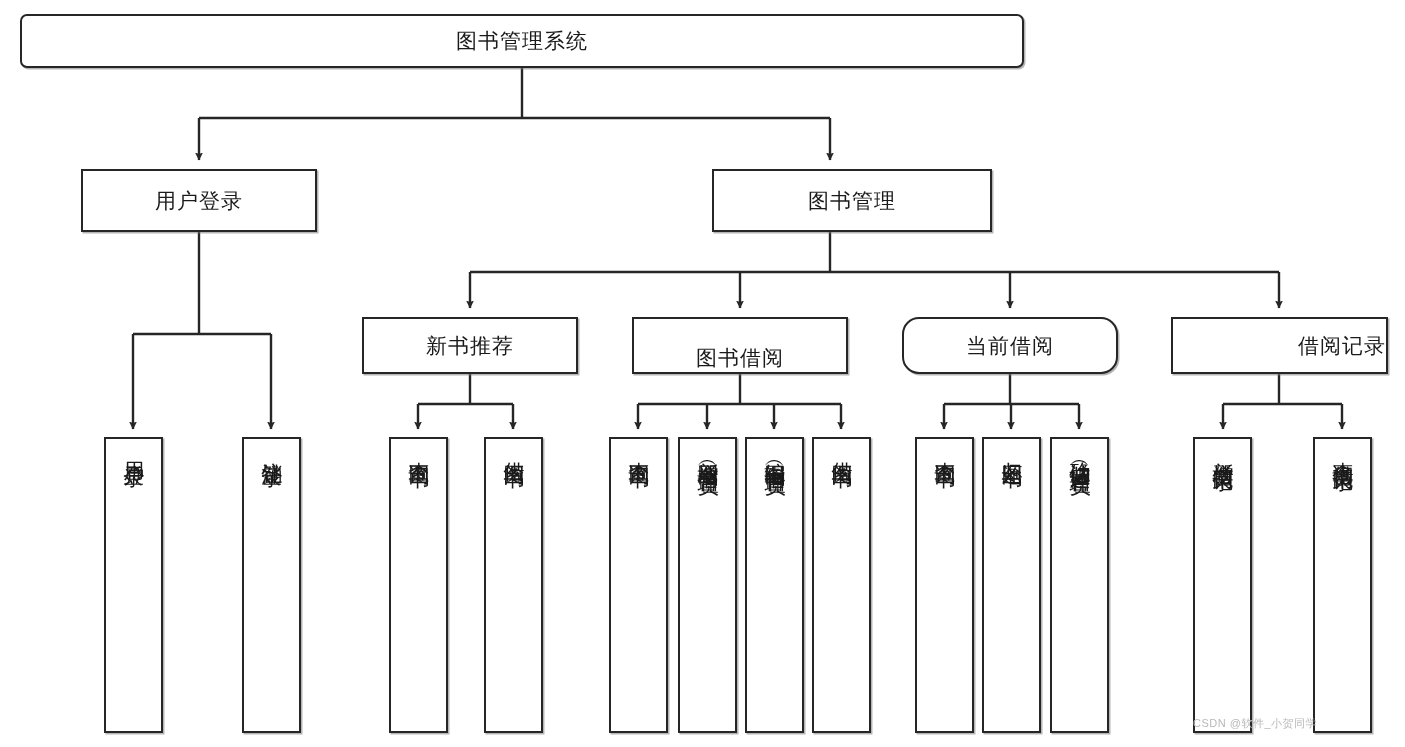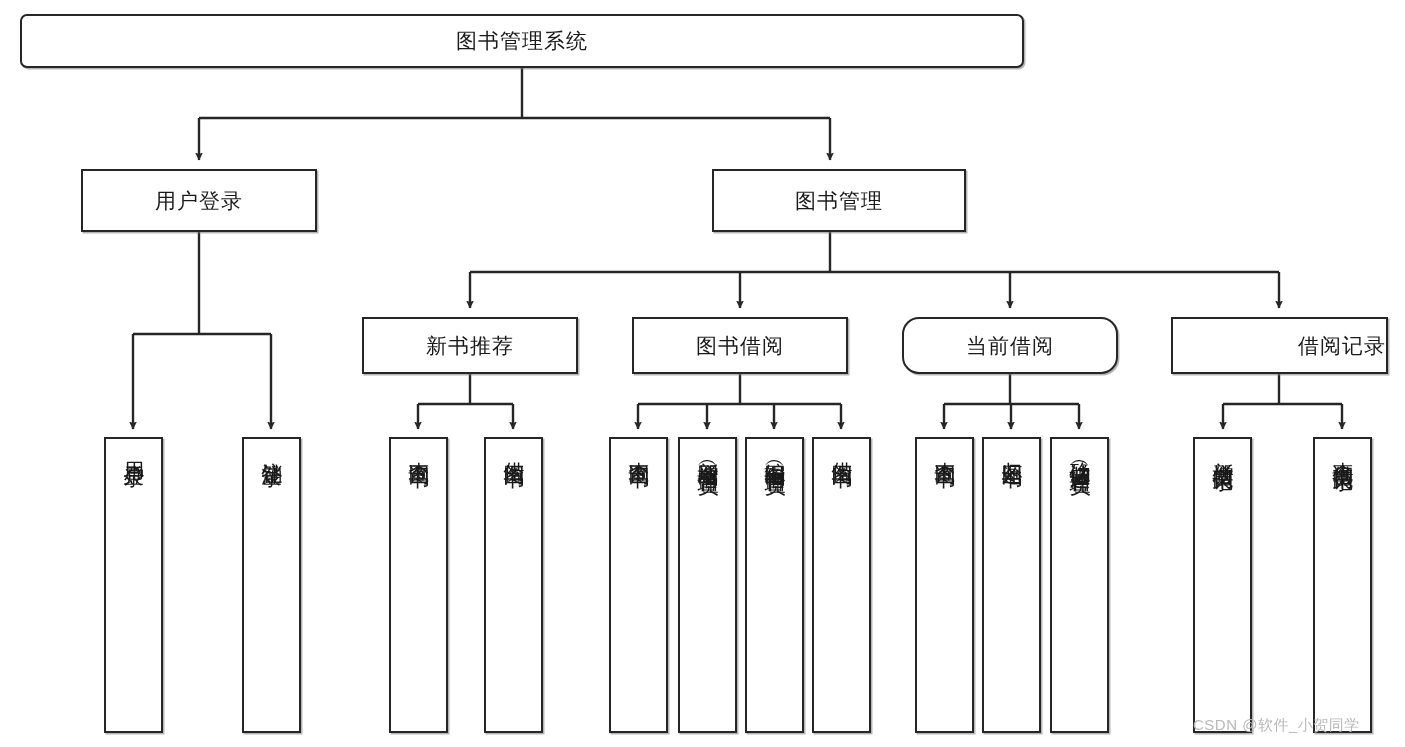--- a/index.html
+++ b/index.html
@@ -50,21 +50,21 @@
     justify-content: flex-start;
     align-items: center;
   }
   .node.vert .vtext {
     display: block;
     writing-mode: vertical-rl;
     text-orientation: upright;
   }
   .watermark {
     position: absolute;
-    font-size: 15px;
+    font-size: 11px;
     color: #b9b9b9;
     letter-spacing: 0.5px;
     white-space: nowrap;
     pointer-events: none;
   }
 </style>
 </head>
 <body>
 
 <div id="canvas">
@@ -122,28 +122,28 @@
     </g>
   </svg>
 
   <div class="node horiz" style="left:20px; top:14px; width:1004px; height:54px;border-radius:7px;">
     <span>图书管理系统</span>
   </div>
 
   <div class="node horiz" style="left:81px; top:169px; width:236px; height:63px;">
     <span>用户登录</span>
   </div>
-  <div class="node horiz" style="left:712px; top:169px; width:254px; height:63px;">
+  <div class="node horiz" style="left:712px; top:169px; width:280px; height:63px;">
     <span>图书管理</span>
   </div>
 
   <div class="node horiz" style="left:362px; top:317px; width:216px; height:57px;">
     <span>新书推荐</span>
   </div>
-  <div class="node horiz" style="left:632px; top:317px; width:216px; height:57px;">
+  <div class="node horiz" style="left:632px; top:317px; width:216px; height:57px;align-items:flex-end;">
     <span>图书借阅</span>
   </div>
   <div class="node horiz" style="left:902px; top:317px; width:216px; height:57px;border-radius:17px;">
     <span>当前借阅</span>
   </div>
   <div class="node horiz" style="left:1171px; top:317px; width:217px; height:57px;justify-content:flex-end;">
     <span>借阅记录</span>
   </div>
 
   <div class="node vert" style="left:104px; top:437px; width:59px; height:296px;">

